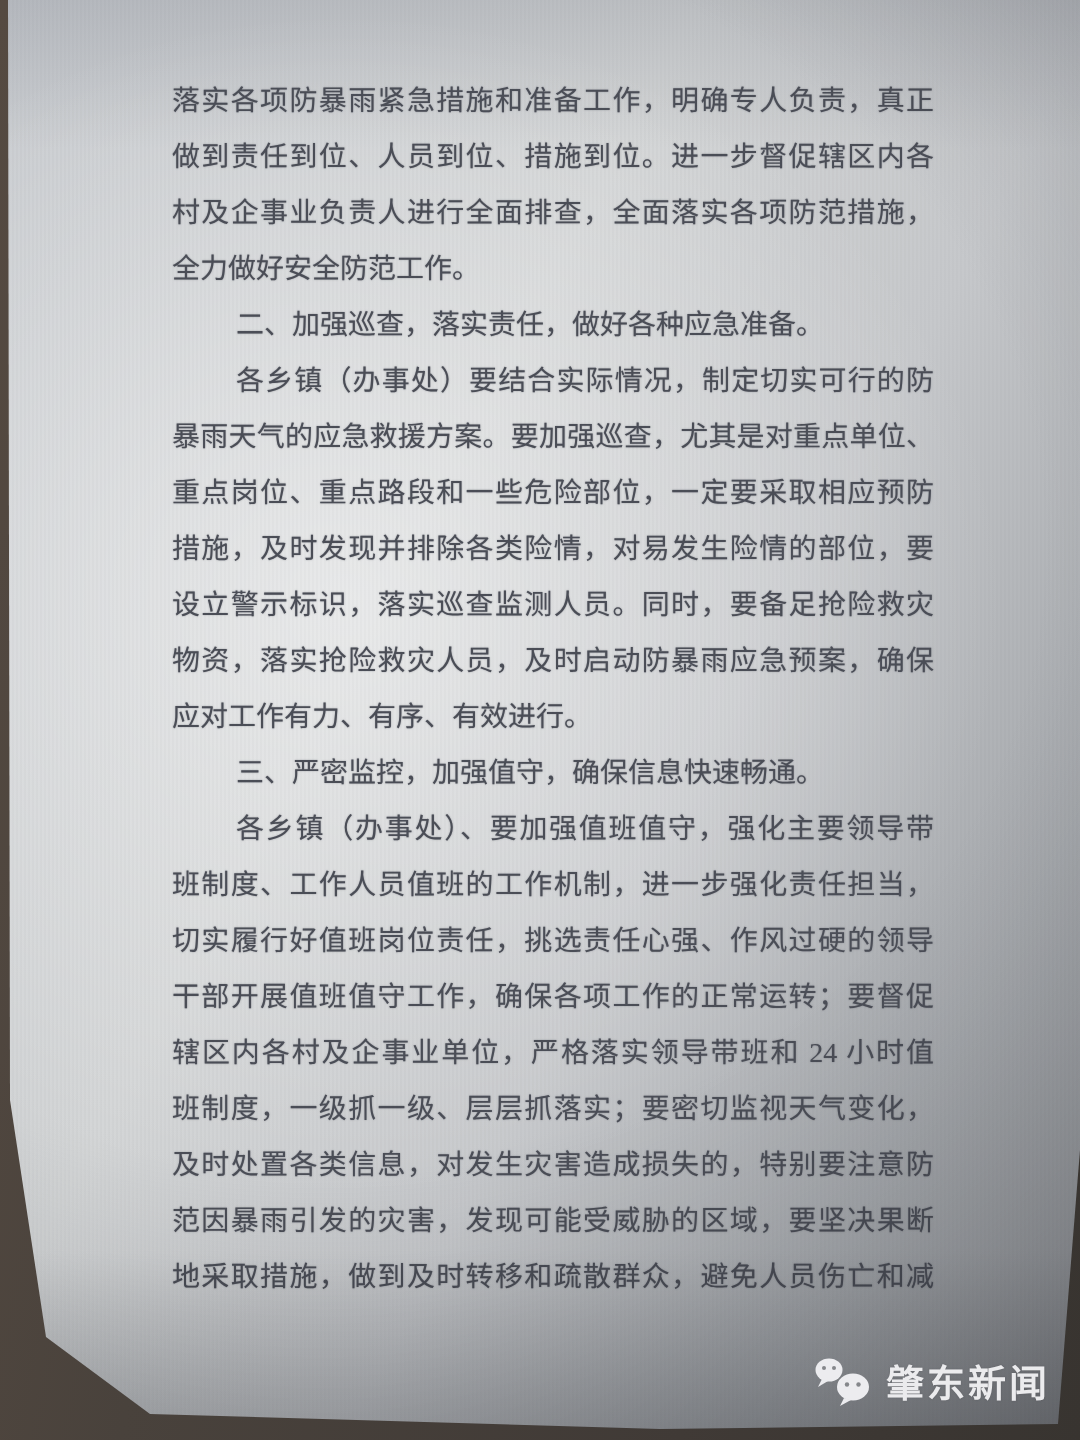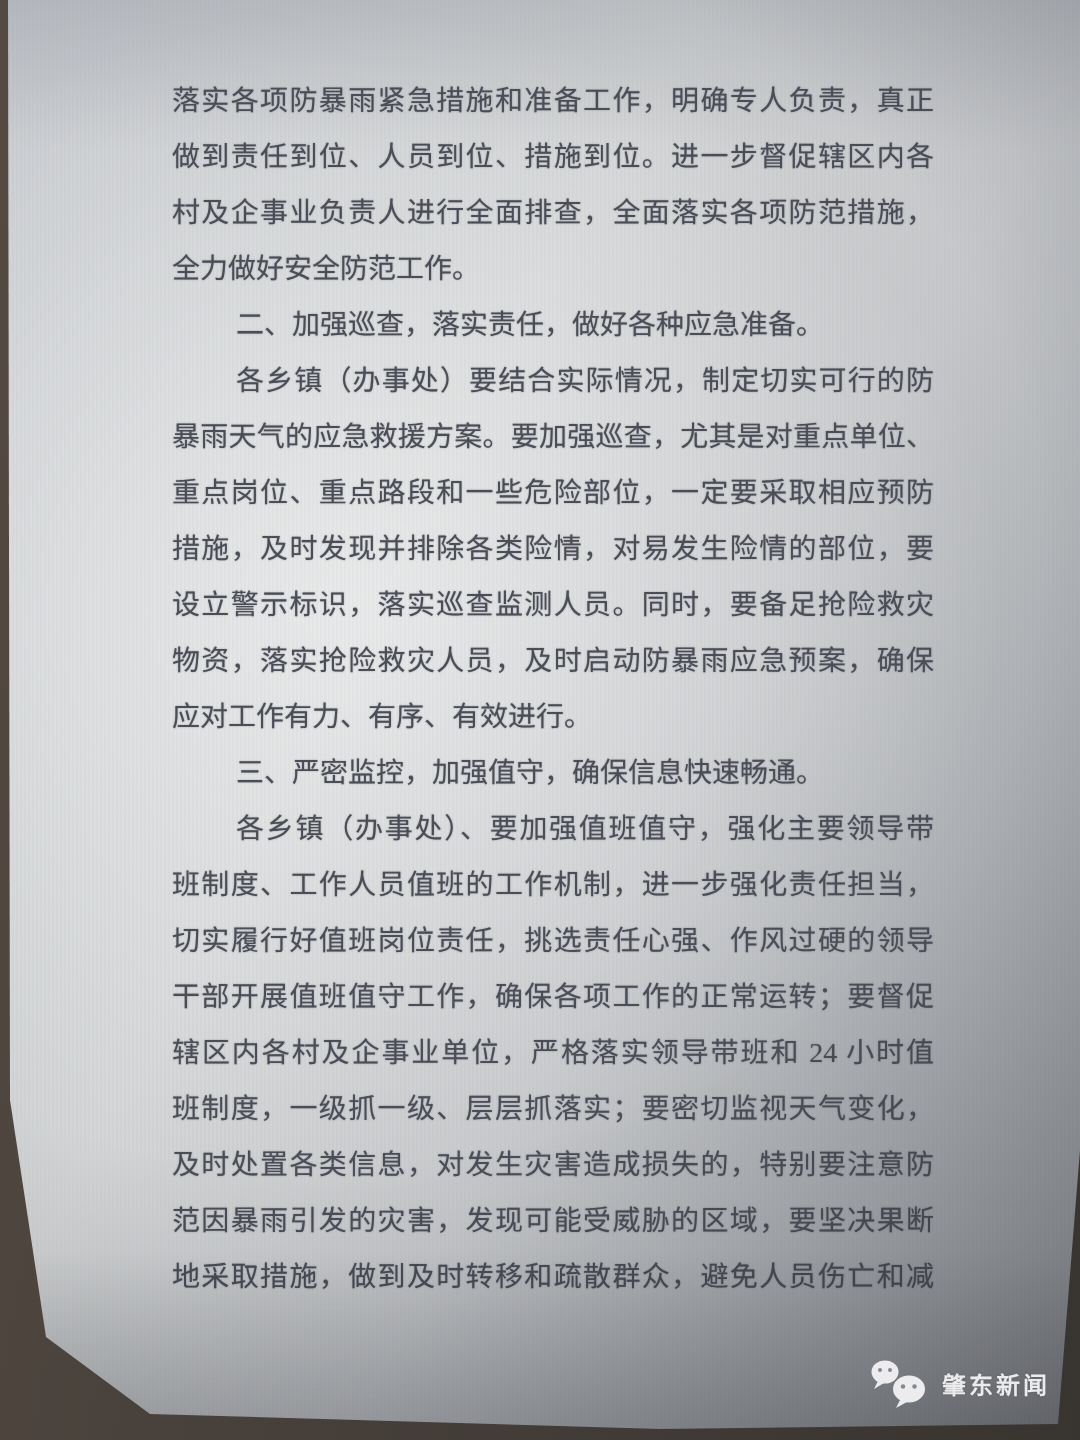--- a/index.html
+++ b/index.html
@@ -67,21 +67,21 @@
   .watermark {
     position: absolute;
     right: 30px; bottom: 32px;
     display: flex;
     align-items: center;
     gap: 11px;
     pointer-events: none;
   }
   .watermark .wm-label {
     color: #ebebed;
-    font-size: 24px;
+    font-size: 38px;
     font-weight: 600;
     letter-spacing: 3px;
     font-family: "Liberation Sans", "DejaVu Sans", sans-serif;
     text-shadow: 0 0 2px rgba(70,70,75,0.35);
     white-space: nowrap;
   }
   .wm-icon { display: block; }
 </style>
 </head>
 <body>

